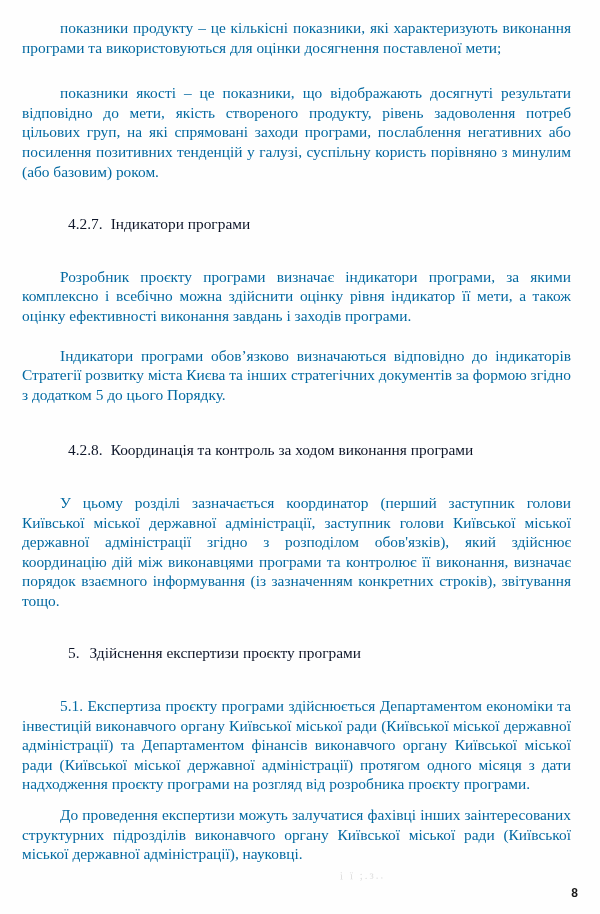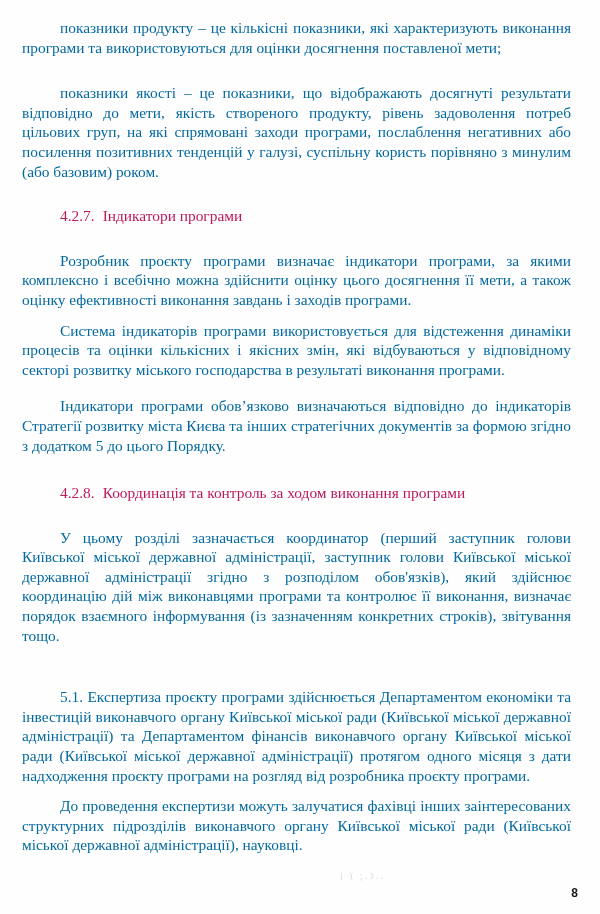--- a/index.html
+++ b/index.html
@@ -35,27 +35,27 @@
     text-indent: 38px;
     color: #0369a1;
     hyphens: none;
     -webkit-hyphens: none;
   }
   .gap-sm { height: 3px; }
   .gap-md { height: 9px; }
   .gap-lg { height: 17px; }
 
   h3.heading {
-    margin: 4px;
+    margin: 12px;
     font-size: 15.4px;
     line-height: 19.6px;
     font-weight: normal;
     text-indent: 0;
     padding-left: 38px;
-    color: #be185d;
+    color: #0f172a;
     white-space: nowrap;
   }
   h3.heading .num {
     display: inline-block;
     margin-right: 8px;
   }
   h3.heading.num5 {
     padding-left: 38px;
   }
   h3.heading.num5 .num {
@@ -100,45 +100,47 @@
     <p class="para">показники якості – це показники, що відображають досягнуті результати відповідно до мети, якість створеного продукту, рівень задоволення потреб цільових груп, на які спрямовані заходи програми, послаблення негативних або посилення позитивних тенденцій у галузі, суспільну користь порівняно з минулим (або базовим) роком.</p>
 
     <div class="gap-lg"></div>
 
     <h3 class="heading">
       <span class="num">4.2.7.</span><span>Індикатори програми</span>
     </h3>
 
     <div class="gap-lg"></div>
 
-    <p class="para">Розробник проєкту програми визначає індикатори програми, за якими комплексно і всебічно можна здійснити оцінку цього досягнення її мети, а також оцінку ефективності виконання завдань і заходів програми.</p>
+    <p class="para">Розробник проєкту програми визначає індикатори програми, за якими комплексно і всебічно можна здійснити оцінку рівня індикатор її мети, а також оцінку ефективності виконання завдань і заходів програми.</p>
 
     <div class="gap-sm"></div>
 
-    <p class="para">Система індикаторів програми використовується для відстеження динаміки процесів та оцінки кількісних і якісних змін, які відбуваються у відповідному секторі розвитку міського господарства в результаті виконання програми.</p>
 
     <div class="gap-md"></div>
 
     <p class="para">Індикатори програми обов’язково визначаються відповідно до індикаторів Стратегії розвитку міста Києва та інших стратегічних документів за формою згідно з додатком 5 до цього Порядку.</p>
 
     <div class="gap-sm"></div>
 
 
     <div class="gap-lg"></div>
 
     <h3 class="heading">
       <span class="num">4.2.8.</span><span>Координація та контроль за ходом виконання програми</span>
     </h3>
 
     <div class="gap-lg"></div>
 
     <p class="para">У цьому розділі зазначається координатор (перший заступник голови Київської міської державної адміністрації, заступник голови Київської міської державної адміністрації згідно з розподілом обов'язків), який здійснює координацію дій між виконавцями програми та контролює її виконання, визначає порядок взаємного інформування (із зазначенням конкретних строків), звітування тощо.</p>
 
     <div class="gap-lg"></div>
 
+    <h3 class="heading num5">
+      <span class="num">5.</span><span>Здійснення експертизи проєкту програми</span>
+    </h3>
 
     <div class="gap-lg"></div>
 
     <p class="para">5.1. Експертиза проєкту програми здійснюється Департаментом економіки та інвестицій виконавчого органу Київської міської ради (Київської міської державної адміністрації) та Департаментом фінансів виконавчого органу Київської міської ради (Київської міської державної адміністрації) протягом одного місяця з дати надходження проєкту програми на розгляд від розробника проєкту програми.</p>
 
     <div class="gap-sm"></div>
 
     <p class="para">До проведення експертизи можуть залучатися фахівці інших заінтересованих структурних підрозділів виконавчого органу Київської міської ради (Київської міської державної адміністрації), науковці.</p>
 
   </div>

